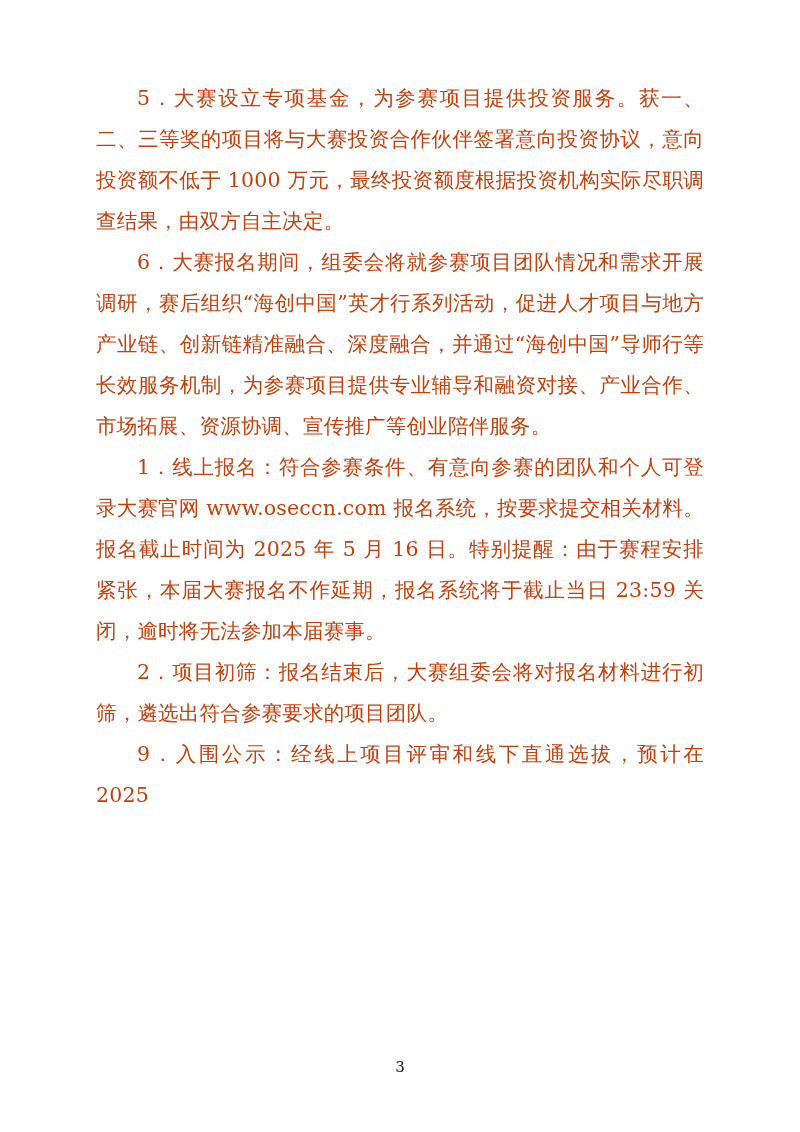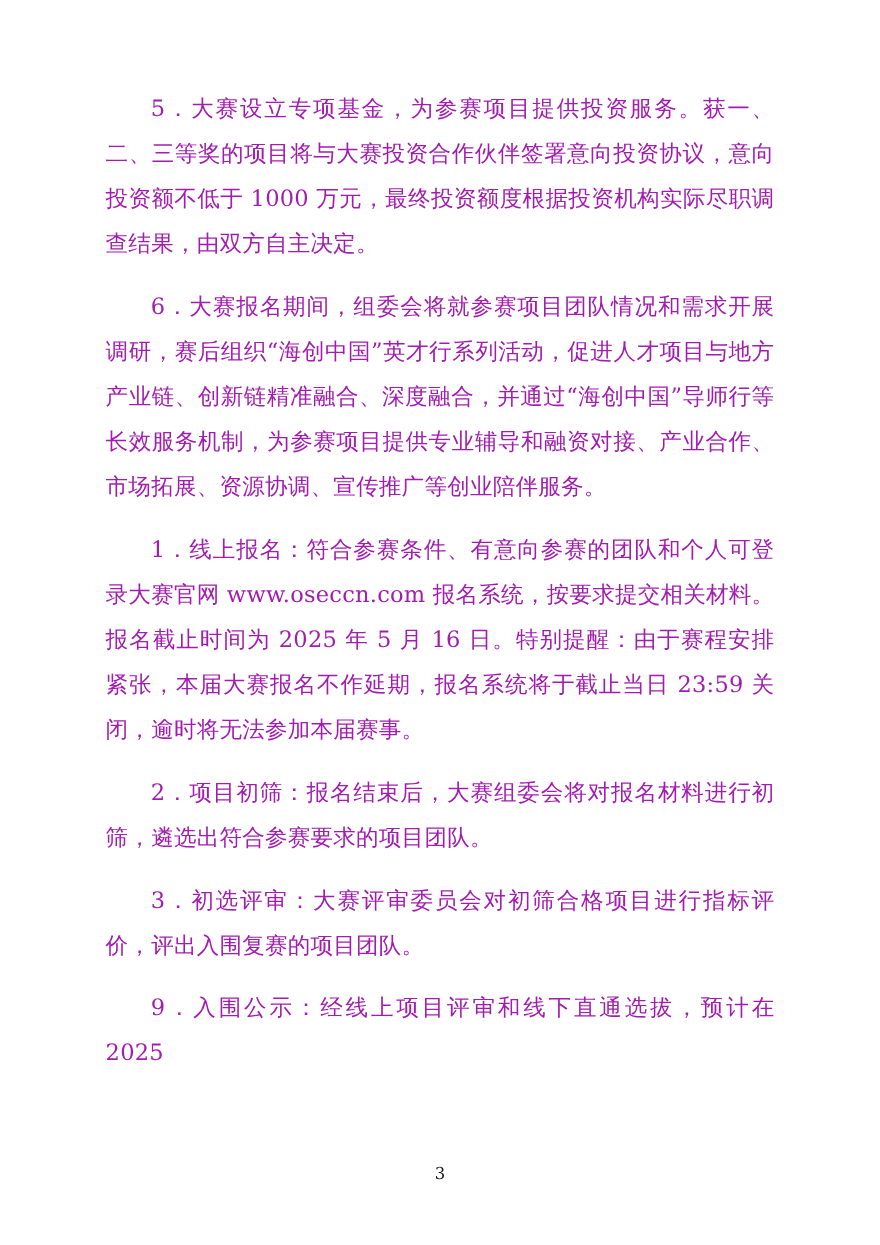--- a/index.html
+++ b/index.html
@@ -19,29 +19,29 @@
   .content {
     position: absolute;
     left: 96px;
     top: 78px;
     width: 608px;
   }
   .para {
     font-family: "DejaVu Serif", "Liberation Serif", serif;
     font-size: 20.5px;
     line-height: 41px;
-    color: #a21caf;
+    color: #c2410c;
     text-align: justify;
     text-justify: inter-ideograph;
     text-indent: 2em;
     margin: 0;
     letter-spacing: 0.2px;
   }
   .para + .para {
-    margin-top: 16px;
+    margin-top: 0px;
   }
   .page-number {
     position: absolute;
     left: 0;
     right: 0;
     bottom: 56px;
     text-align: center;
     font-family: "DejaVu Serif", "Liberation Serif", serif;
     font-size: 15px;
     color: #1a1a1a;
@@ -49,17 +49,16 @@
 </style>
 </head>
 <body>
 
 <div class="page">
   <div class="content">
     <p class="para">5．大赛设立专项基金，为参赛项目提供投资服务。获一、二、三等奖的项目将与大赛投资合作伙伴签署意向投资协议，意向投资额不低于 1000 万元，最终投资额度根据投资机构实际尽职调查结果，由双方自主决定。</p>
     <p class="para">6．大赛报名期间，组委会将就参赛项目团队情况和需求开展调研，赛后组织“海创中国”英才行系列活动，促进人才项目与地方产业链、创新链精准融合、深度融合，并通过“海创中国”导师行等长效服务机制，为参赛项目提供专业辅导和融资对接、产业合作、市场拓展、资源协调、宣传推广等创业陪伴服务。</p>
     <p class="para">1．线上报名：符合参赛条件、有意向参赛的团队和个人可登录大赛官网 www.oseccn.com 报名系统，按要求提交相关材料。报名截止时间为 2025 年 5 月 16 日。特别提醒：由于赛程安排紧张，本届大赛报名不作延期，报名系统将于截止当日 23:59 关闭，逾时将无法参加本届赛事。</p>
     <p class="para">2．项目初筛：报名结束后，大赛组委会将对报名材料进行初筛，遴选出符合参赛要求的项目团队。</p>
-    <p class="para">3．初选评审：大赛评审委员会对初筛合格项目进行指标评价，评出入围复赛的项目团队。</p>
     <p class="para">9．入围公示：经线上项目评审和线下直通选拔，预计在 2025</p>
   </div>
   <div class="page-number">3</div>
 </div>
 
 </body></html>

